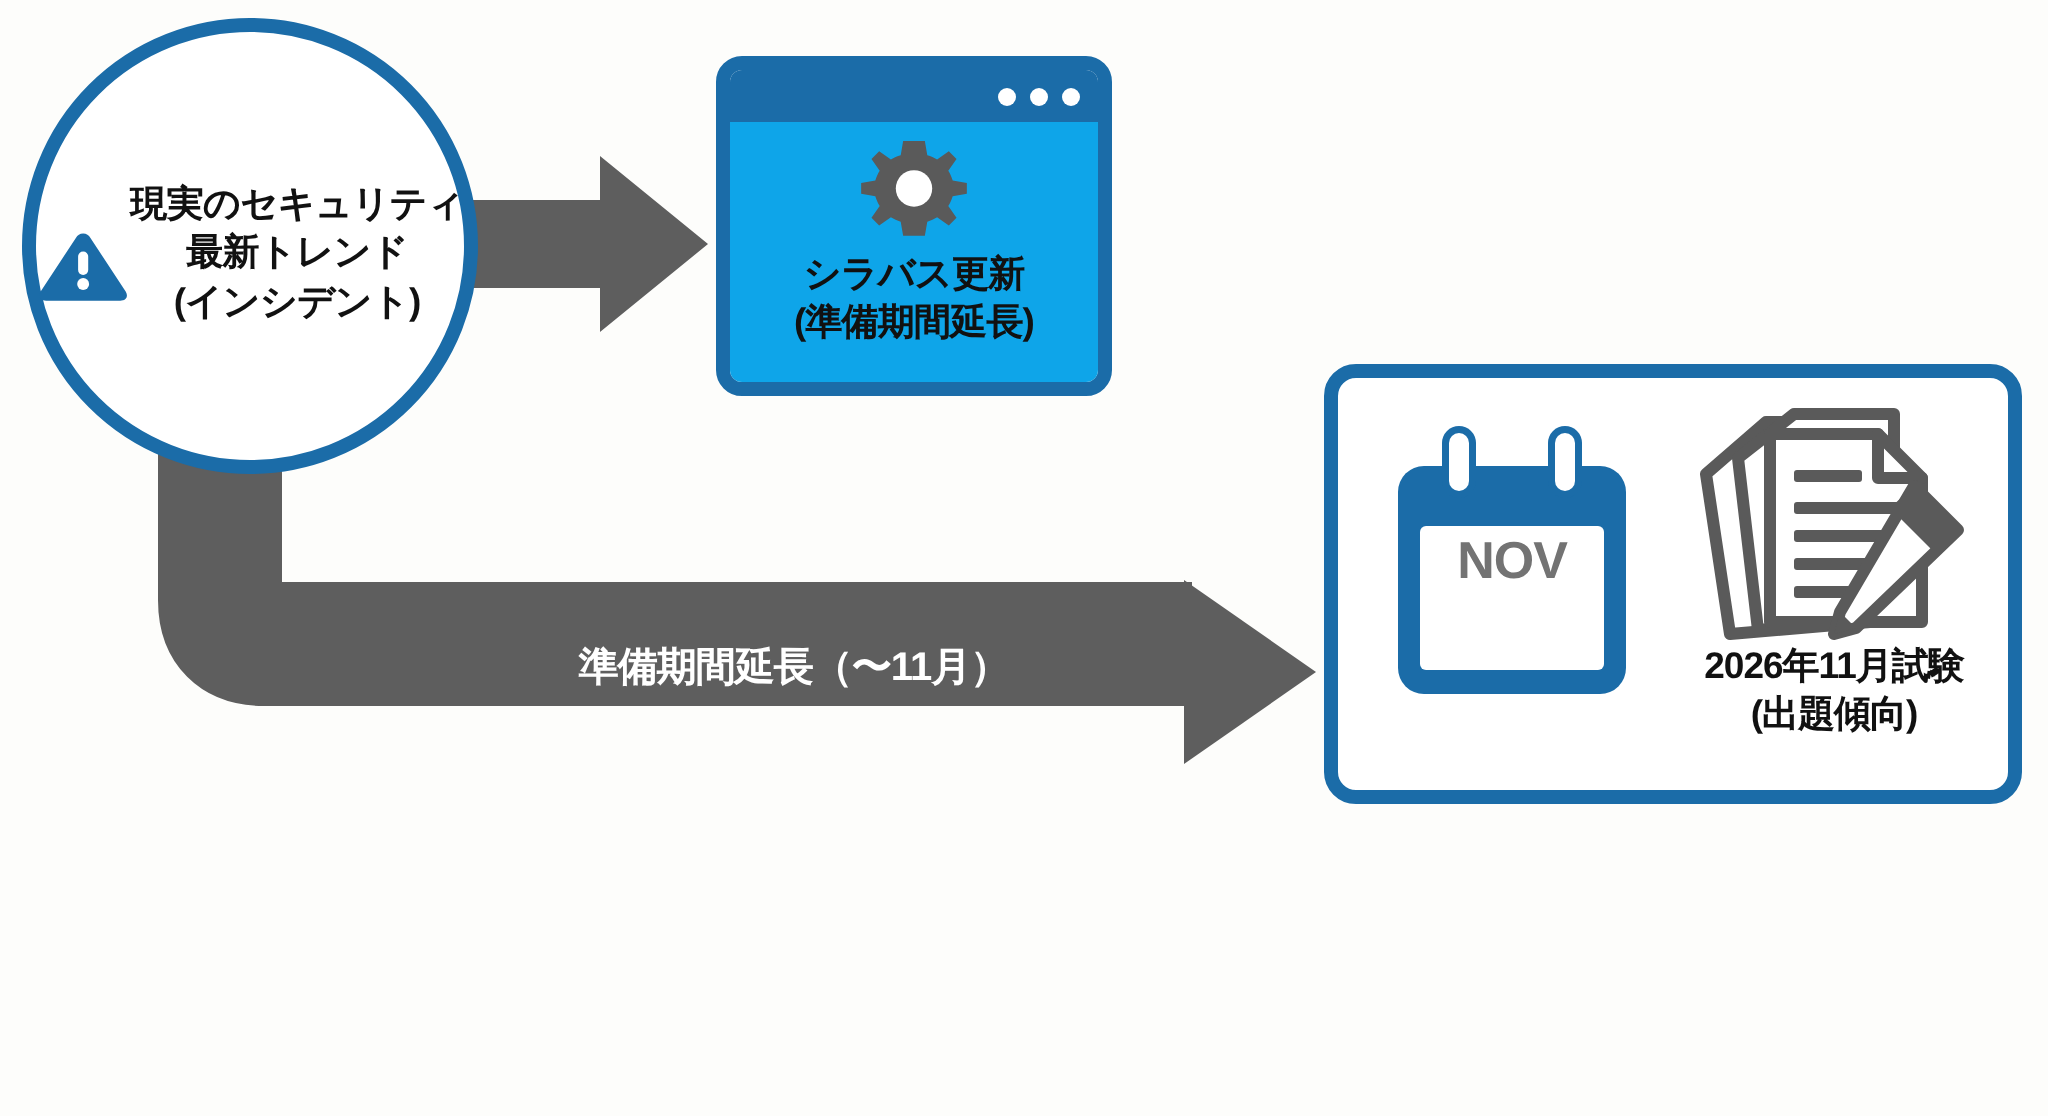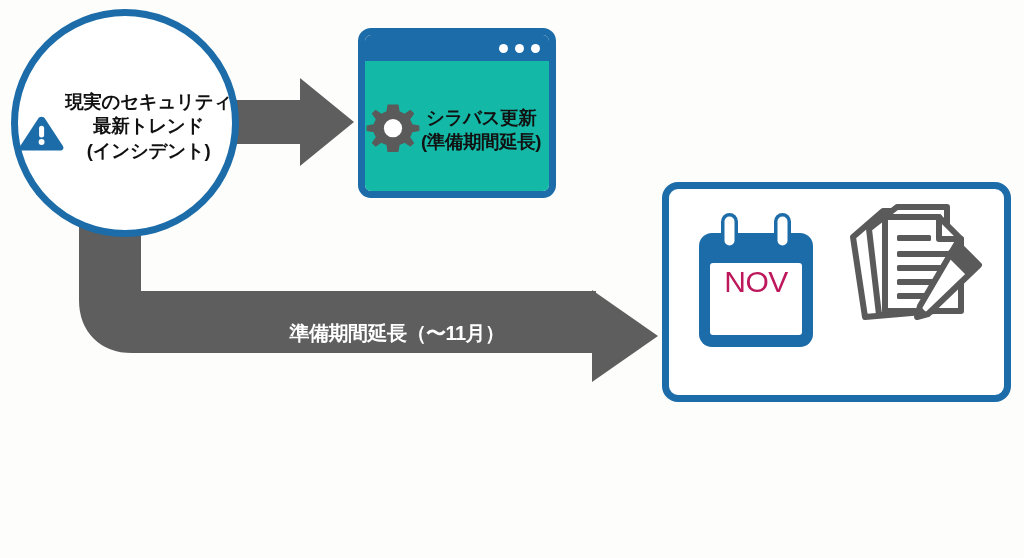--- a/index.html
+++ b/index.html
@@ -84,23 +84,23 @@
     gap: 7px;
   }
   .browser-dot {
     width: 9px;
     height: 9px;
     border-radius: 50%;
     background: #ffffff;
   }
   .browser-body {
     height: calc(100% - 26px);
-    background: #14b8a6;
+    background: #0ea5e9;
     display: flex;
-    flex-direction: row;
+    flex-direction: column;
     align-items: center;
     justify-content: flex-start;
     padding-top: 6px;
     box-sizing: border-box;
   }
   .gear-icon {
     width: 56px;
     height: 56px;
   }
   .card-text {
@@ -138,23 +138,23 @@
     top: 22px;
     width: 122px;
     height: 140px;
   }
   .cal-month {
     position: absolute;
     left: 0;
     top: 56px;
     width: 122px;
     text-align: center;
-    font-size: 30px;
-    font-weight: normal;
-    color: #be185d;
+    font-size: 26px;
+    font-weight: bold;
+    color: #737373;
     line-height: 1.02;
     letter-spacing: -0.5px;
   }
   .docs-wrap {
     position: absolute;
     left: 170px;
     top: 10px;
     width: 150px;
     height: 130px;
   }
@@ -281,17 +281,21 @@
           </g>
 
           <g>
             <path d="M118 44 L140 66 L89 115 L78 118 L81 107 Z" fill="#ffffff" stroke="#5a5a5a" stroke-width="6" stroke-linejoin="round"></path>
             <path d="M118 44 L140 66 L128 77 L106 55 Z" fill="#5a5a5a"></path>
             <path d="M81 107 L89 115 L78 118 Z" fill="#5a5a5a"></path>
           </g>
         </svg>
       </div>
 
+      <div class="exam-text">
+        <div>2026年11月試験</div>
+        <div>(出題傾向)</div>
+      </div>
 
     </div>
   </div>
 
 </div>
 
 </body></html>

